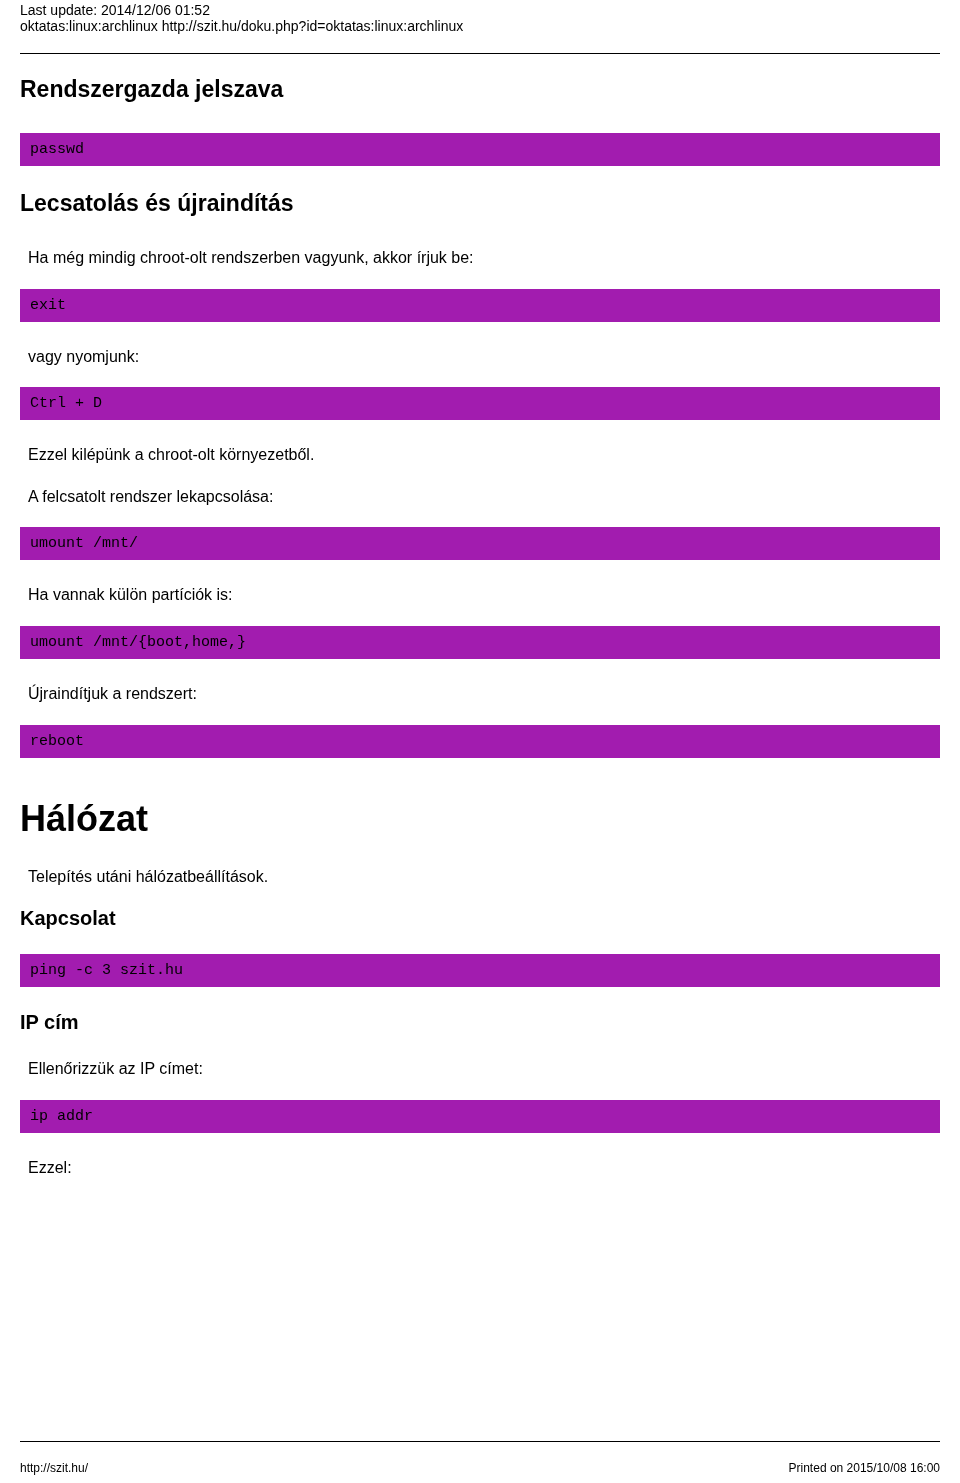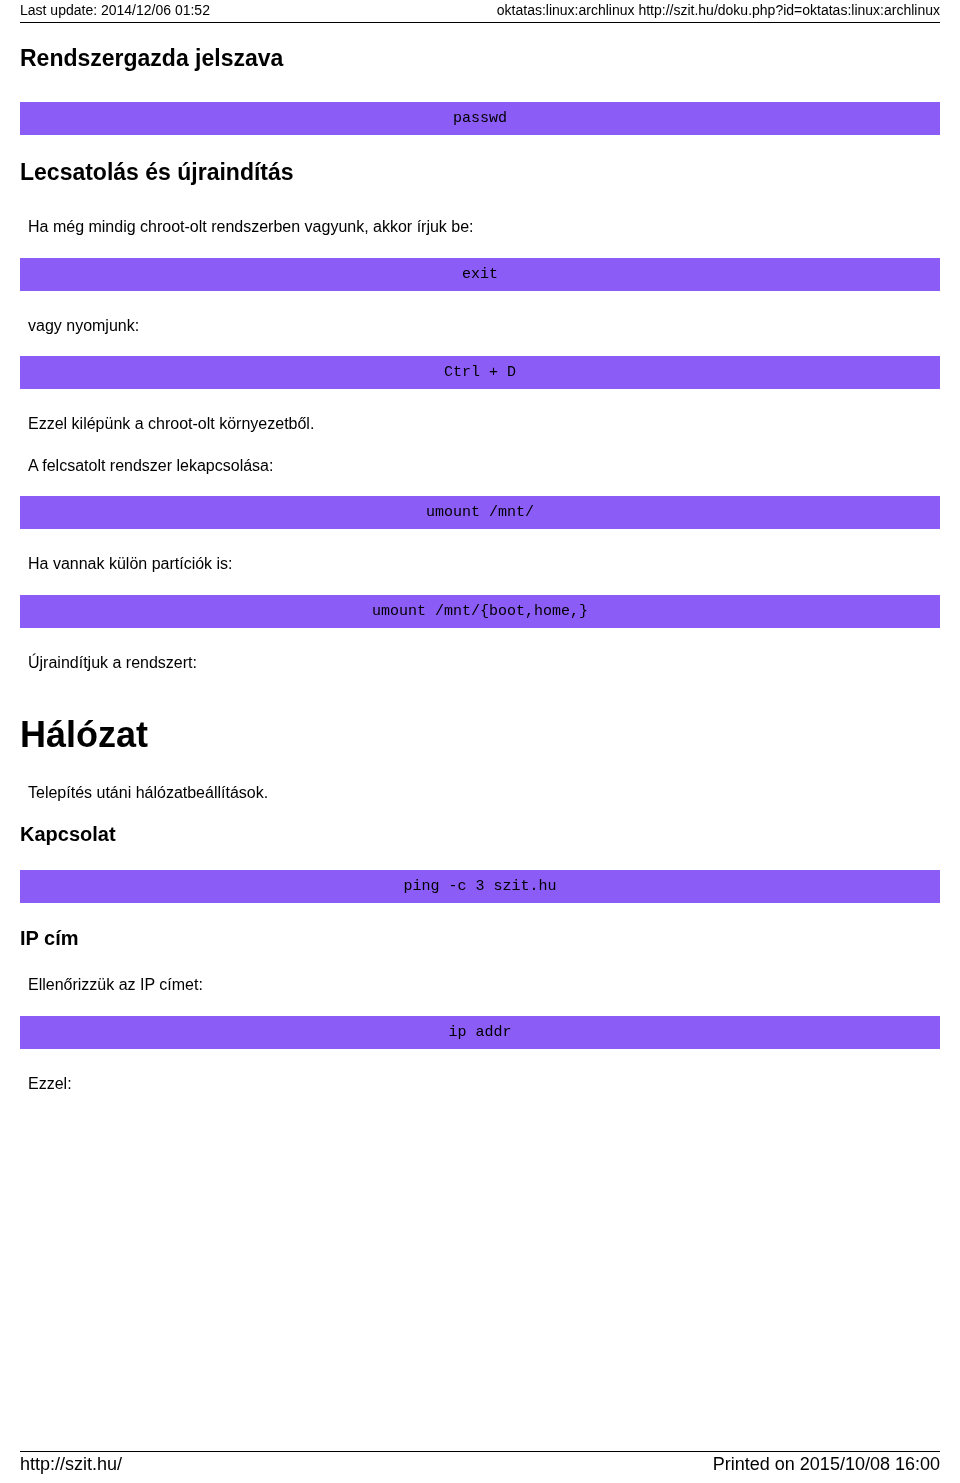--- a/index.html
+++ b/index.html
@@ -16,21 +16,22 @@
     padding: 0 20px 20px 20px;
     position: relative;
     min-height: 1483px;
   }
   .header-row {
     display: flex;
     justify-content: space-between;
     align-items: flex-start;
     border-bottom: 1px solid #000;
     font-size: 14px;
-    padding: 2px 0 4px 0;
+    padding: 2px 0 19px 0;
+    flex-direction: column;
   }
   .header-left, .header-right {
     white-space: nowrap;
   }
   h1.section-title {
     font-size: 23px;
     font-weight: bold;
     margin: 22px 0 30px 0;
   }
   h2.big-title {
@@ -42,39 +43,38 @@
     font-size: 20px;
     font-weight: bold;
     margin: 17px 0 24px 0;
   }
   p.body {
     font-size: 16px;
     margin: 20px 8px;
     line-height: 1.35;
   }
   pre.code {
-    background: #8b5cf6;
+    background: #a21caf;
     font-family: "Courier New", Courier, monospace;
     font-size: 15px;
     padding: 8px 10px;
     margin: 14px 0 24px 0;
     white-space: pre-wrap;
     word-break: break-word;
-    text-align: center;
   }
   .footer-row {
     position: absolute;
     left: 20px;
     right: 20px;
     bottom: 8px;
     display: flex;
     justify-content: space-between;
     border-top: 1px solid #000;
-    font-size: 18px;
-    padding-top: 2px;
+    font-size: 12px;
+    padding-top: 19px;
   }
 </style>
 </head>
 <body>
 
 <div class="page">
 
   <div class="header-row">
     <span class="header-left">Last update: 2014/12/06 01:52</span>
     <span class="header-right">oktatas:linux:archlinux http://szit.hu/doku.php?id=oktatas:linux:archlinux</span>
@@ -99,20 +99,21 @@
   <p class="body">A felcsatolt rendszer lekapcsolása:</p>
 
   <pre class="code">umount /mnt/</pre>
 
   <p class="body">Ha vannak külön partíciók is:</p>
 
   <pre class="code">umount /mnt/{boot,home,}</pre>
 
   <p class="body">Újraindítjuk a rendszert:</p>
 
+  <pre class="code">reboot</pre>
 
   <h2 class="big-title">Hálózat</h2>
 
   <p class="body">Telepítés utáni hálózatbeállítások.</p>
 
   <h3 class="sub-title">Kapcsolat</h3>
 
   <pre class="code">ping -c 3 szit.hu</pre>
 
   <h3 class="sub-title">IP cím</h3>

